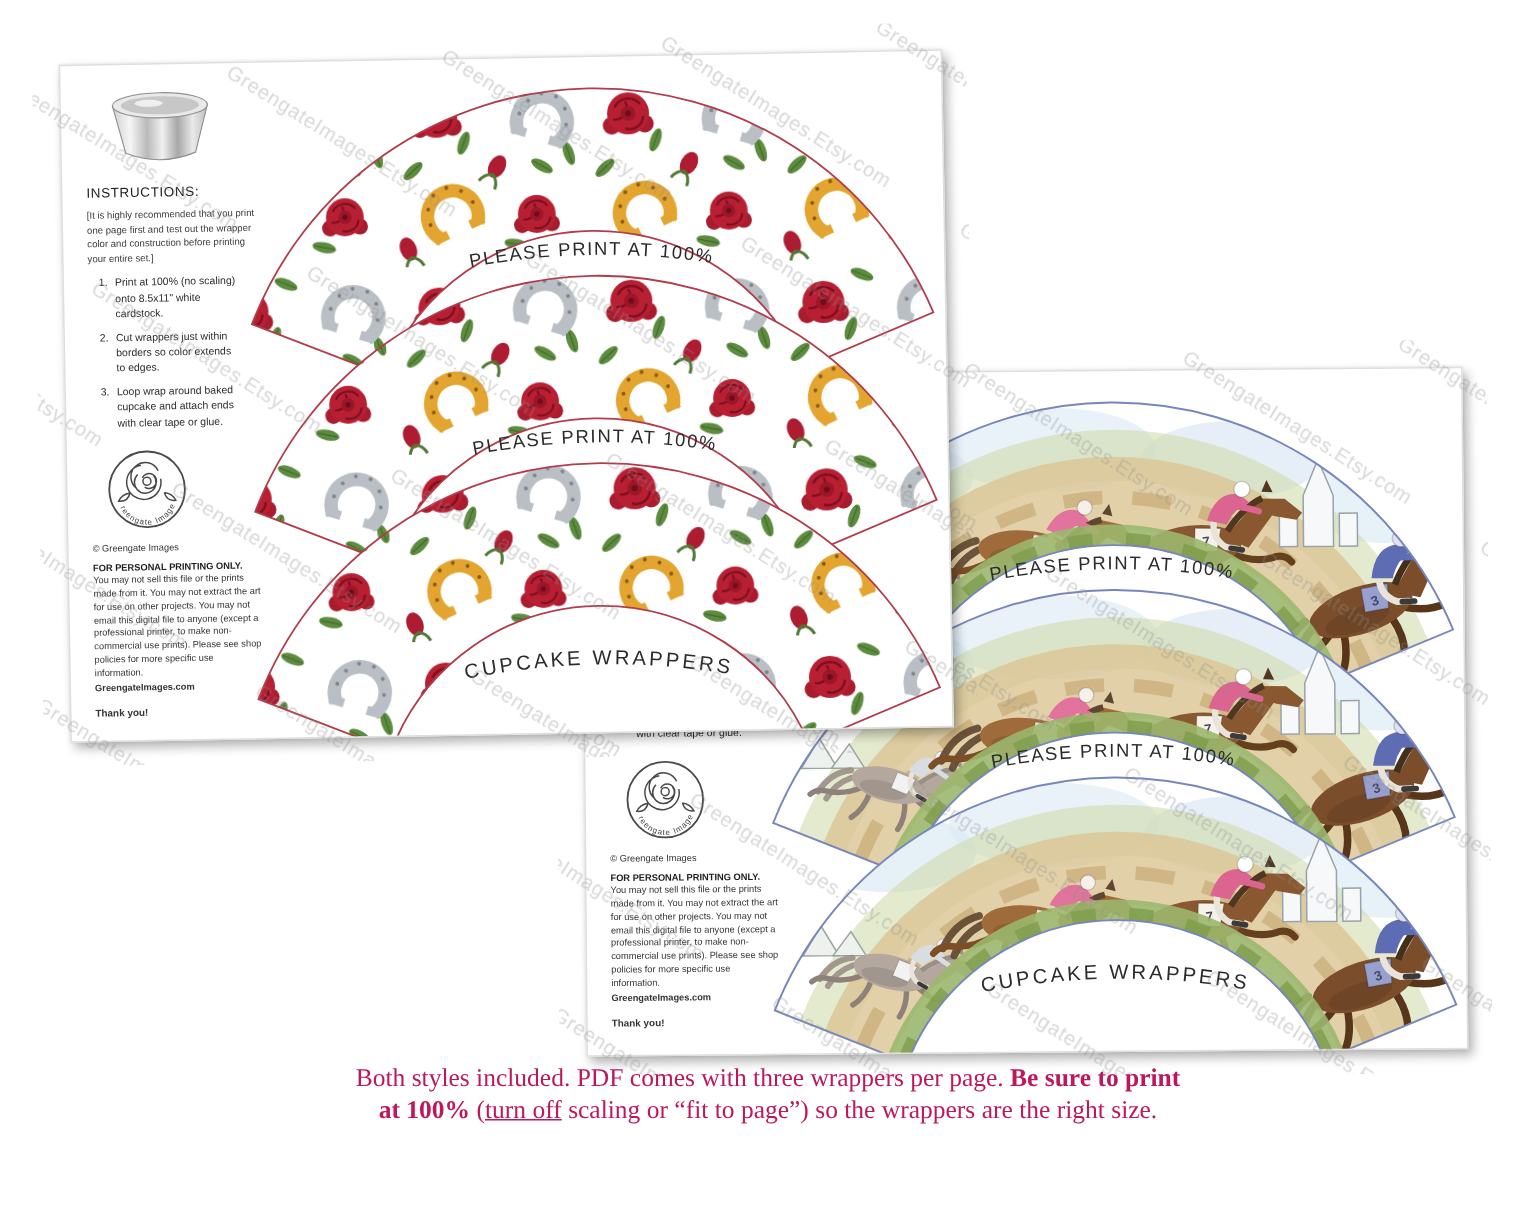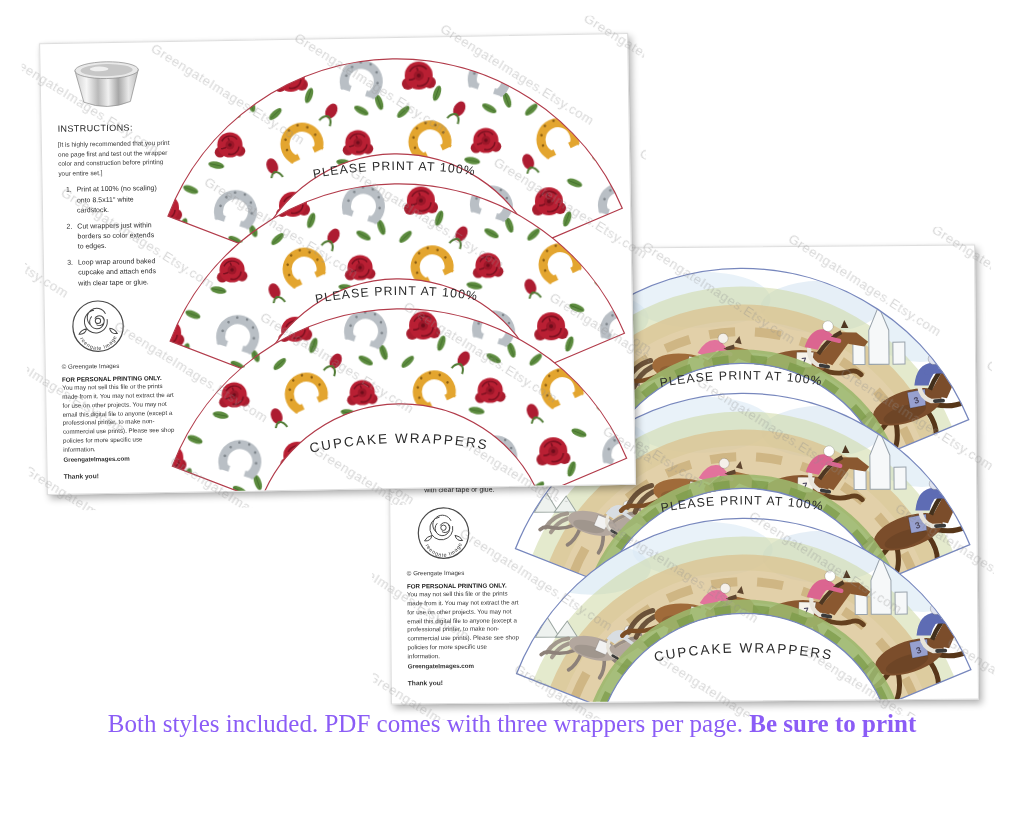--- a/index.html
+++ b/index.html
@@ -36,21 +36,21 @@
   .numtxt{font-family:"Liberation Sans",sans-serif;font-size:9px;font-weight:bold;fill:#4a4660;}
   .logotext{font-family:"Liberation Sans",sans-serif;font-size:7px;letter-spacing:.9px;fill:#3c3c3c;}
 
   
   .wm{position:absolute;z-index:4;pointer-events:none;}
   .wm1{left:25px;top:20px;width:623px;height:486px;transform:rotate(-1deg);}
   .wm2{left:371px;top:229px;width:622px;height:489px;transform:rotate(-0.5deg);z-index:2;}
 
   
   .caption{position:absolute;left:0;top:708px;width:1024px;text-align:center;z-index:6;
-           font-family:"Liberation Serif",serif;font-size:25px;line-height:1.25;color:#8b5cf6;}
+           font-family:"Liberation Serif",serif;font-size:17px;line-height:1.25;color:#be185d;}
   .caption .ul{text-decoration:underline;}
 </style>
 </head>
 <body>
 
 <svg width="0" height="0" style="position:absolute" aria-hidden="true">
   <defs>
 
     <path id="band" d="M -227.2 -91.8 A 245 245 0 0 1 227.2 -91.8 L 139.1 -56.2 A 150 150 0 0 0 -139.1 -56.2 Z"></path>
     <clipPath id="bandClip">
@@ -291,15 +291,16 @@
   </div>
 
   <div class="wm wm1">
     <svg width="623" height="486">
         <rect width="623" height="486" fill="url(#wmpat)"></rect>
       </svg>
   </div>
 
   <div class="caption">
     <div class="cap-line"><span>Both styles included. PDF comes with three wrappers per page. </span><b>Be sure to print</b></div>
+    <div class="cap-line"><b>at 100%</b><span> (</span><span class="ul">turn off</span><span> scaling or “fit to page”) so the wrappers are the right size.</span></div>
   </div>
 
 </div>
 
 </body></html>

